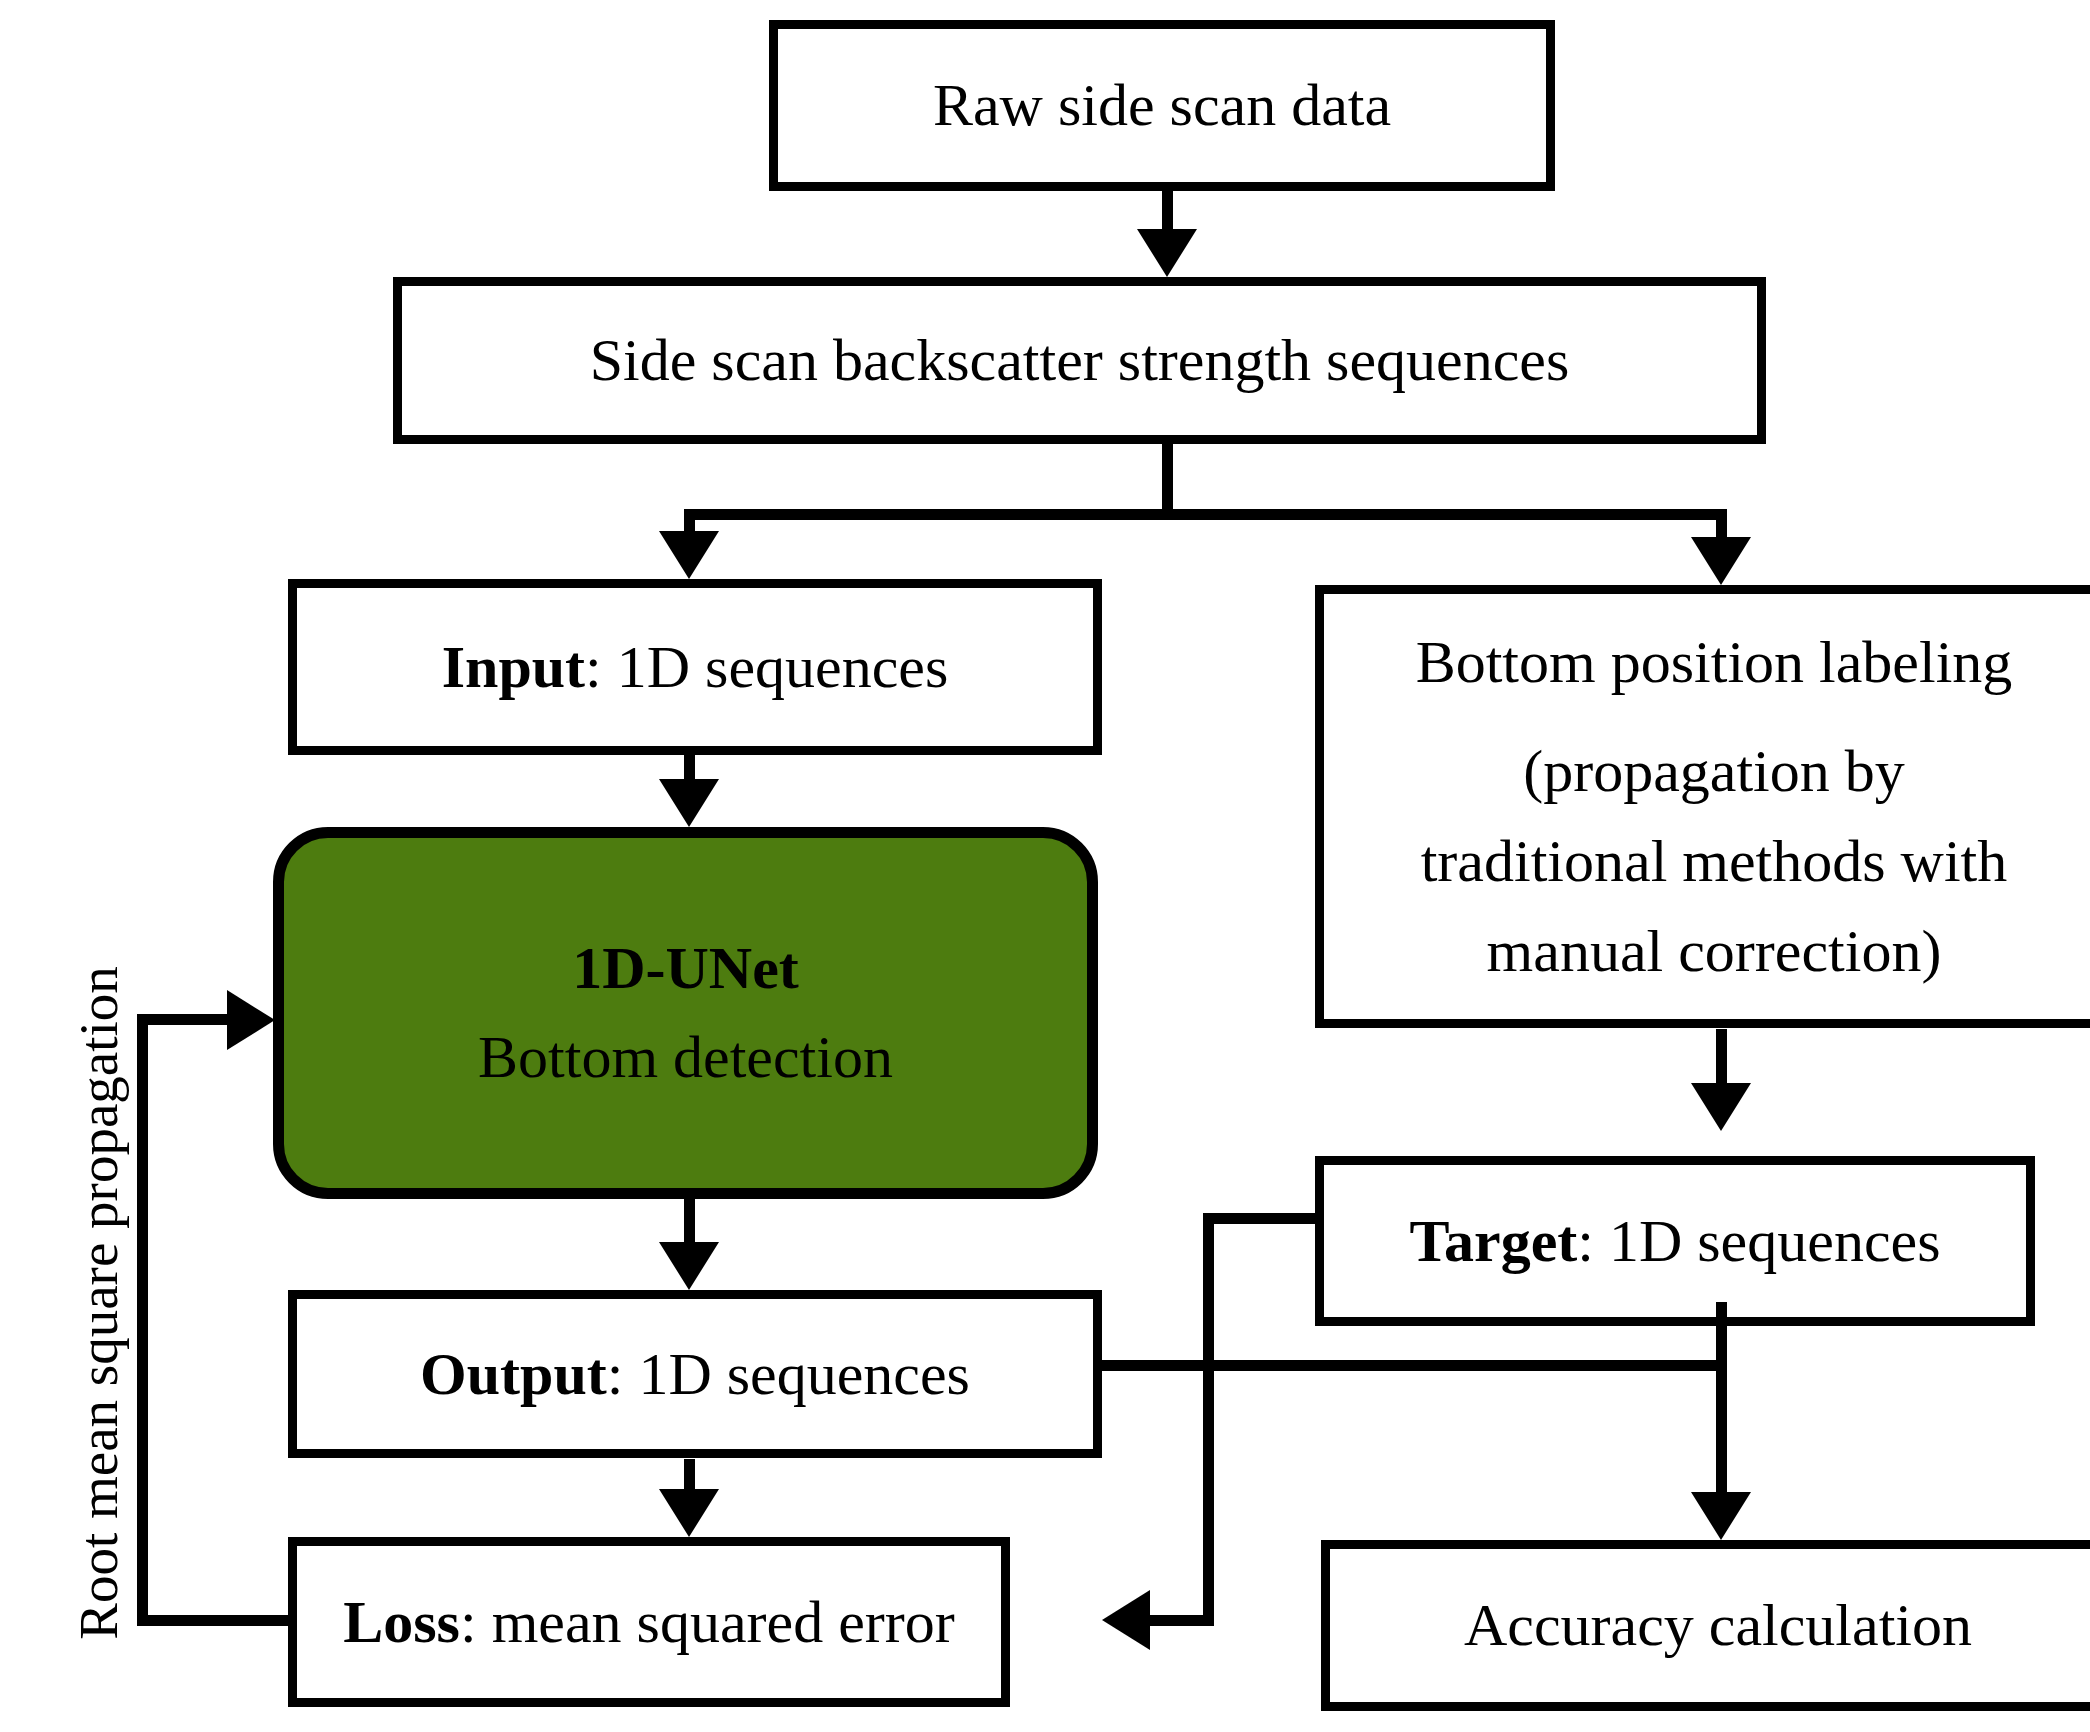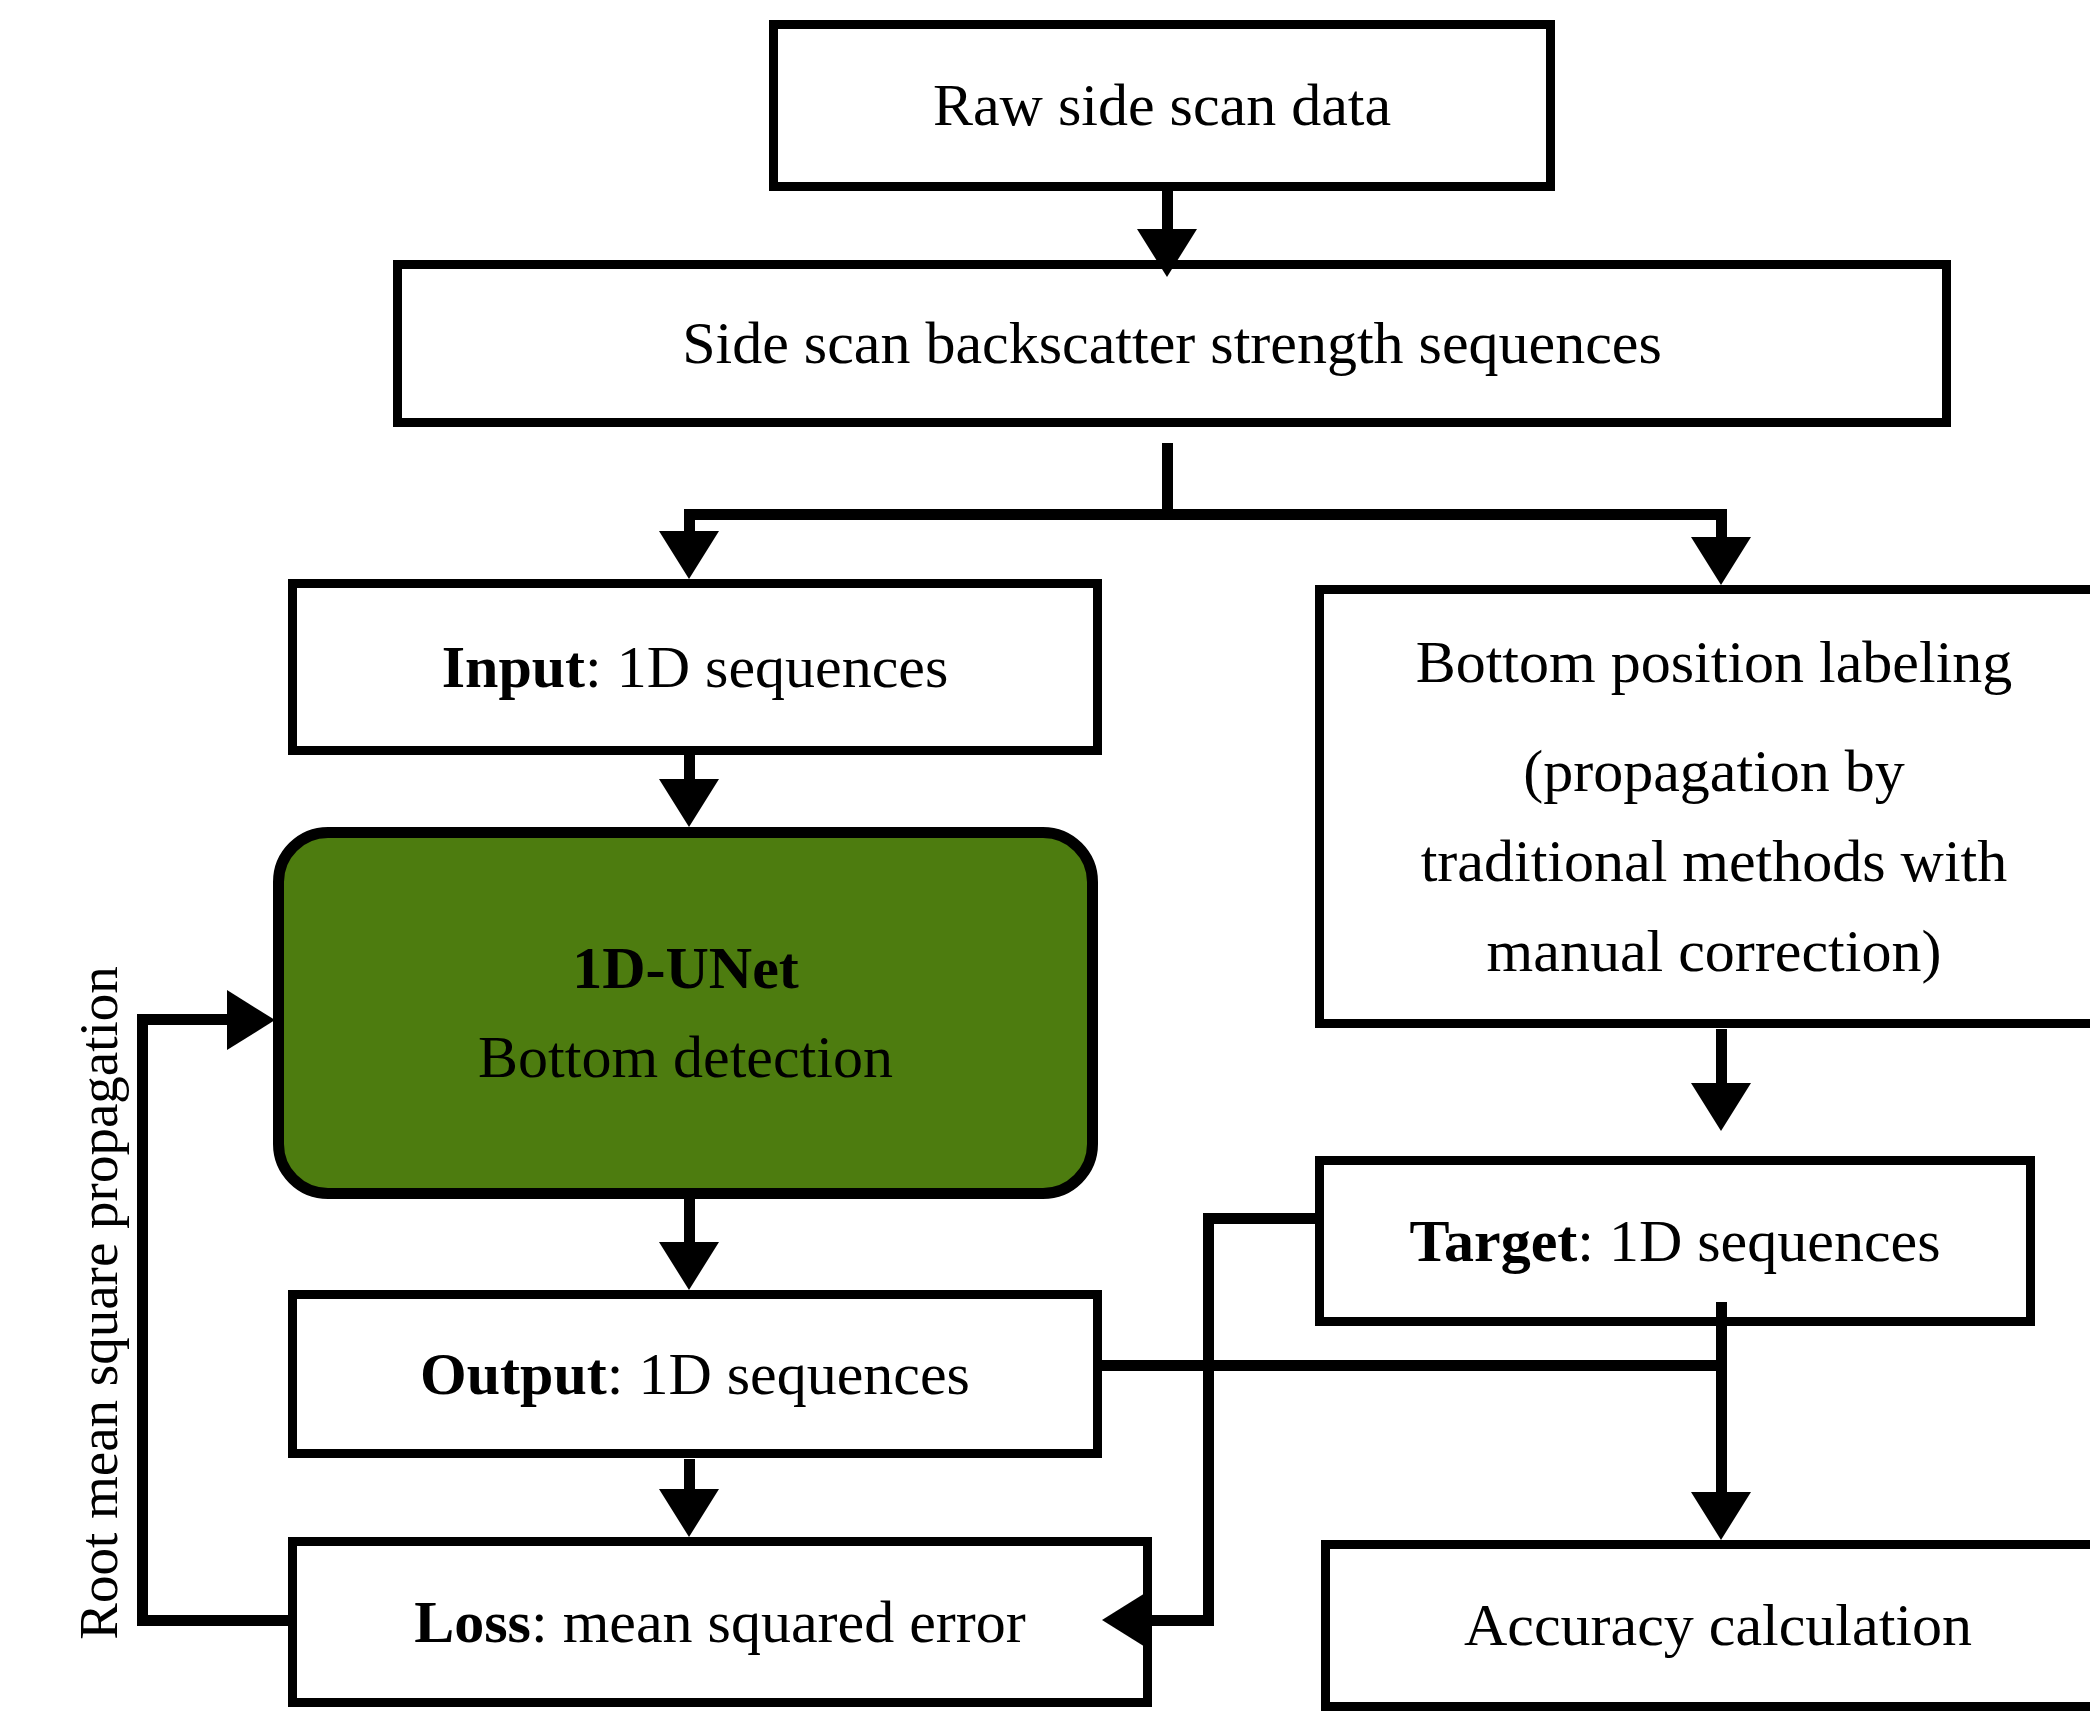--- a/index.html
+++ b/index.html
@@ -34,38 +34,38 @@
 </style>
 </head>
 <body>
 
 <div class="canvas">
 
   <div class="box" style="left:722px;top:19.5px;width:786px;height:171px">
     <span>Raw side scan data</span>
   </div>
 
-  <div class="box" style="left:346px;top:260px;width:1558px;height:167px">
+  <div class="box" style="left:346px;top:277px;width:1373px;height:167px">
     <span>Side scan backscatter strength sequences</span>
   </div>
 
   <div class="box" style="left:241px;top:579px;width:814px;height:176px">
     <span><span class="bold">Input</span><span>: 1D sequences</span></span>
   </div>
 
   <div class="box unet" style="left: 226px; top: 827px; width: 825px; height: 372px; background-color: #4d7c0f;">
     <div class="bold">1D-UNet</div>
     <div>Bottom detection</div>
   </div>
 
   <div class="box" style="left:241px;top:1290px;width:814px;height:168px">
     <span><span class="bold">Output</span><span>: 1D sequences</span></span>
   </div>
 
-  <div class="box" style="left:241px;top:1537px;width:864px;height:170px">
+  <div class="box" style="left:241px;top:1537px;width:722px;height:170px">
     <span><span class="bold">Loss</span><span>: mean squared error</span></span>
   </div>
 
   <div class="box labeling" style="left:1268px;top:585px;width:798px;height:443px">
     <div class="lab-line first">Bottom position labeling</div>
     <div class="lab-line">(propagation by</div>
     <div class="lab-line">traditional methods with</div>
     <div class="lab-line">manual correction)</div>
   </div>
 

